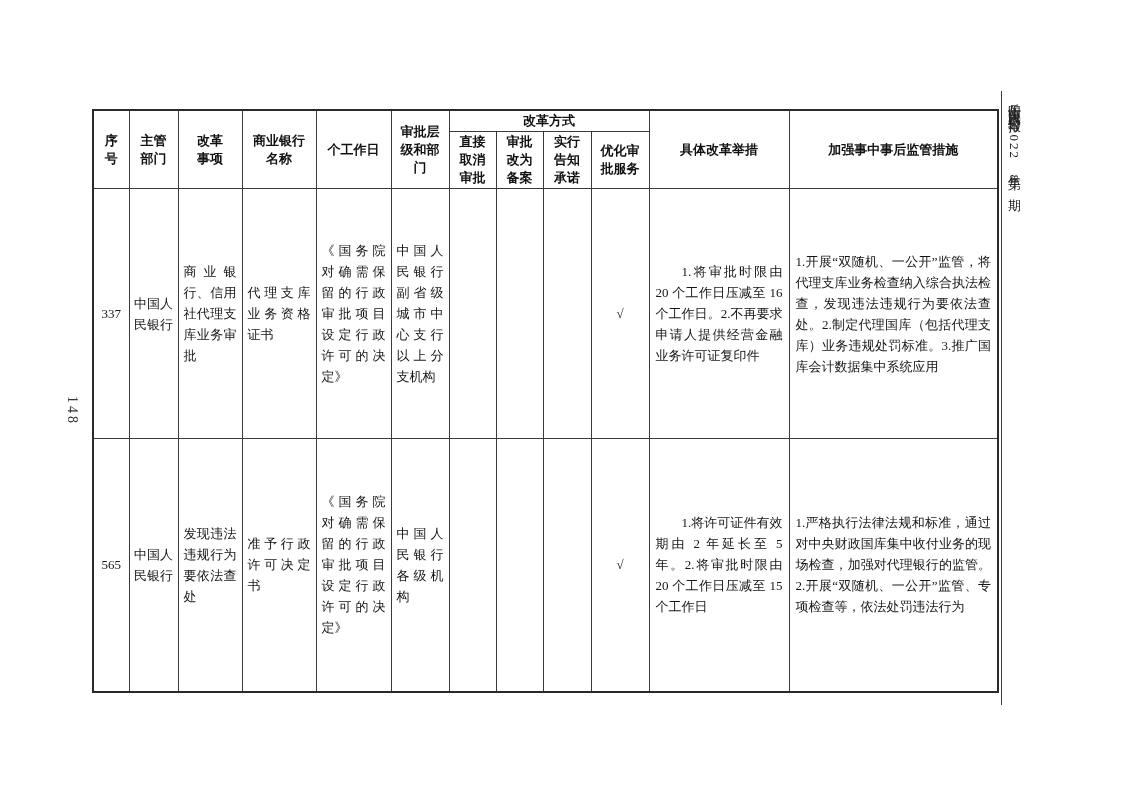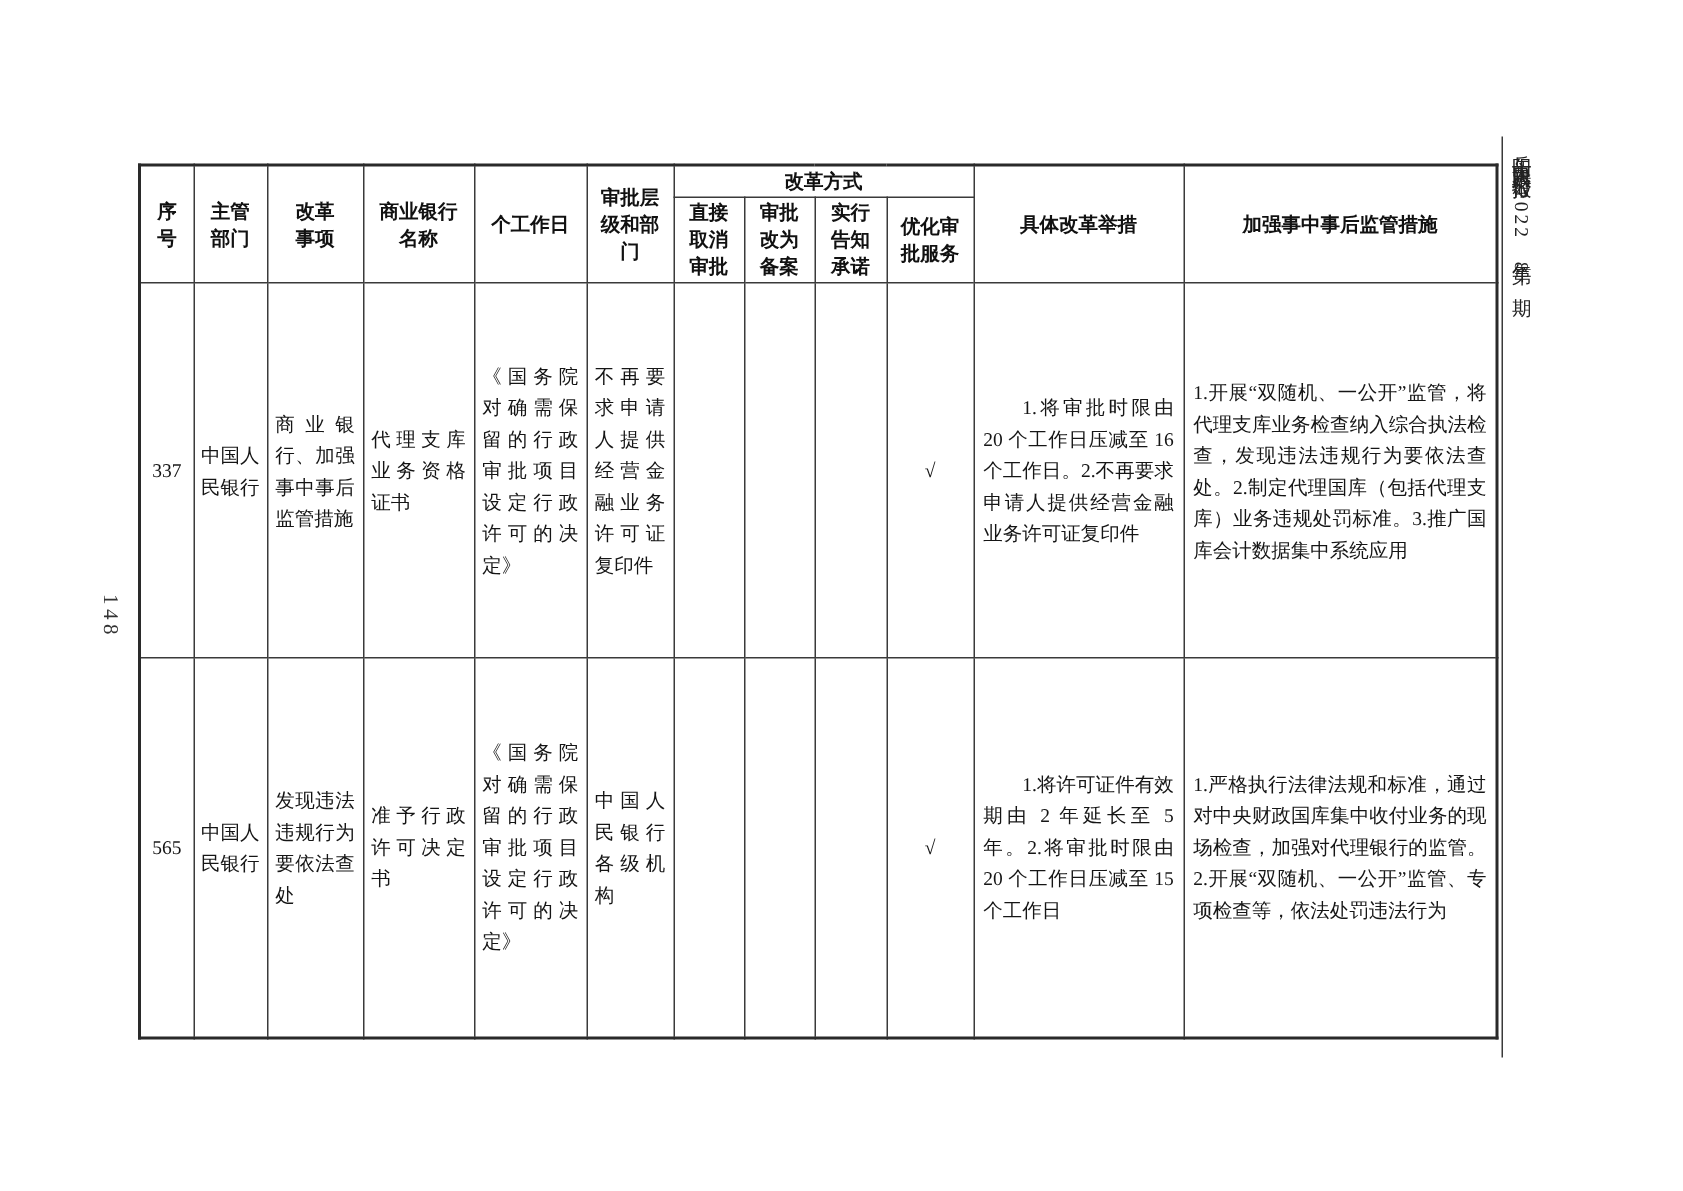--- a/index.html
+++ b/index.html
@@ -138,24 +138,24 @@
 告知
 承诺</th>
         <th>优化审
 批服务</th>
       </tr>
     </thead>
     <tbody>
       <tr class="row-337">
         <td class="center">337</td>
         <td class="center">中国人民银行</td>
-        <td class="just">商业银行、加强事中事后监管措施</td>
+        <td class="just">商业银行、信用社代理支库业务审批</td>
         <td class="just">代理支库业务资格证书</td>
         <td class="just">《国务院对确需保留的行政审批项目设定行政许可的决定》</td>
-        <td class="just">不再要求申请人提供经营金融业务许可证复印件</td>
+        <td class="just">中国人民银行副省级城市中心支行以上分支机构</td>
         <td class="check"></td>
         <td class="check"></td>
         <td class="check"></td>
         <td class="check">√</td>
         <td class="measures pad-wide">
             <p>1.将审批时限由 20 个工作日压减至 16 个工作日。2.不再要求申请人提供经营金融业务许可证复印件</p>
           </td>
         <td class="supervision pad-wide">
             <p>1.开展“双随机、一公开”监管，将代理支库业务检查纳入综合执法检查，发现违法违规行为要依法查处。2.制定代理国库（包括代理支库）业务违规处罚标准。3.推广国库会计数据集中系统应用</p>
           </td>

